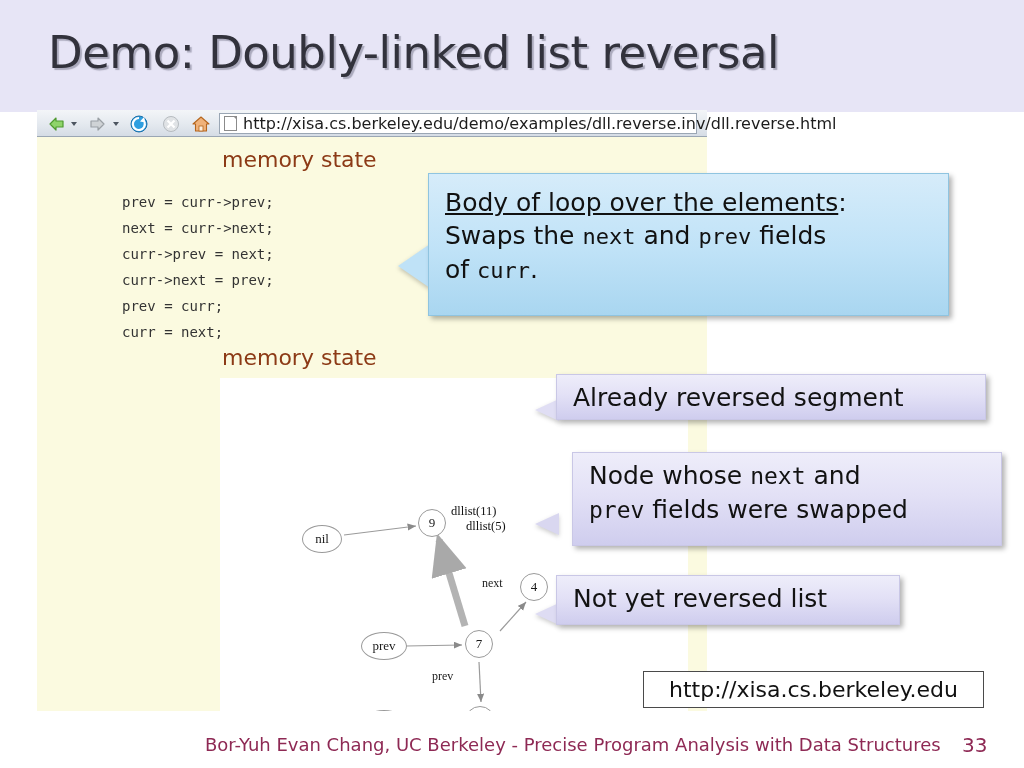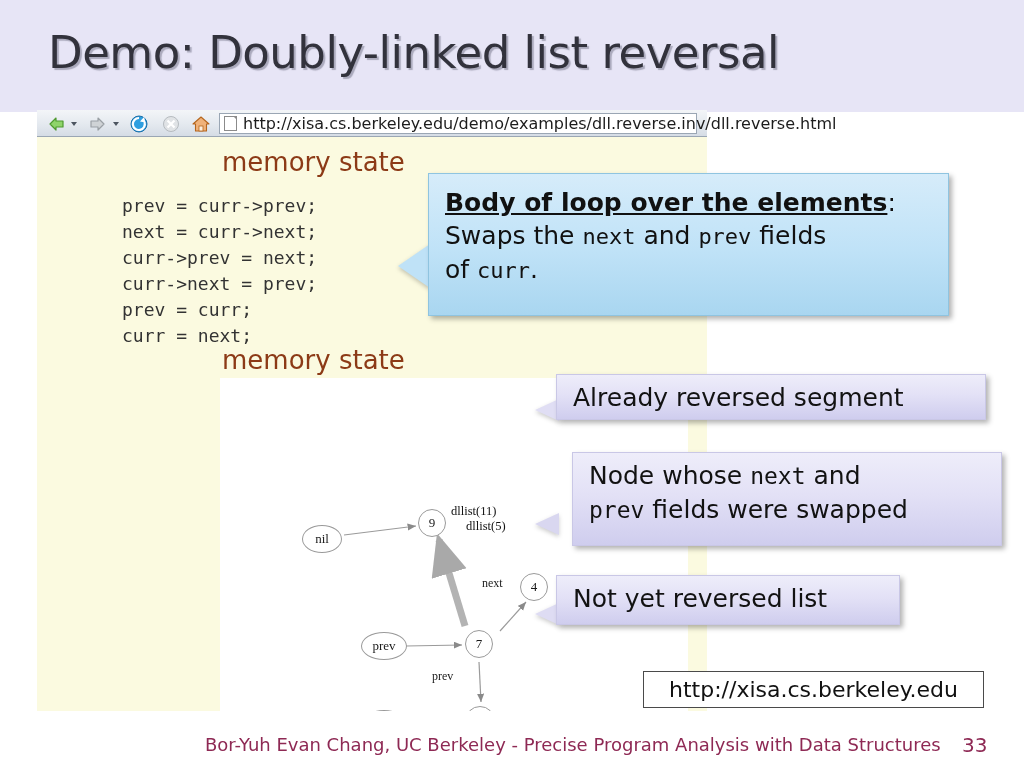--- a/index.html
+++ b/index.html
@@ -122,32 +122,32 @@
     left: 0;
     top: 27px;
     width: 670px;
     height: 574px;
     background: #fbfae0;
     overflow: hidden;
   }
   .mem-state {
     position: absolute;
     font-family: "DejaVu Sans", sans-serif;
-    font-size: 26px;
+    font-size: 22px;
     color: #8c3a16;
   }
   #mem-state-1 { left: 185px; top: 10px; }
   #mem-state-2 { left: 185px; top: 208px; }
 
   #code-block {
     position: absolute;
     left: 85px;
     top: 38px;
     font-family: "DejaVu Sans Mono", monospace;
-    font-size: 18px;
+    font-size: 14px;
     line-height: 26px;
     color: #333333;
     white-space: pre;
   }
 
   
   #diagram-panel {
     position: absolute;
     left: 183px;
     top: 241px;
@@ -214,21 +214,21 @@
     position: absolute;
     left: 398px;
     top: 244px;
     width: 0; height: 0;
     border-top: 22px solid transparent;
     border-bottom: 22px solid transparent;
     border-right: 32px solid #bfe2f7;
     filter: drop-shadow(0px 2px 2px rgba(0,0,0,0.22));
   }
   .callout-blue-strong {
-    font-weight: bold;
+    font-weight: normal;
     text-decoration: underline;
   }
   .mono {
     font-family: "DejaVu Sans Mono", monospace;
     font-size: 22px;
     font-weight: normal;
   }
 
   .callout-purple {
     position: absolute;

